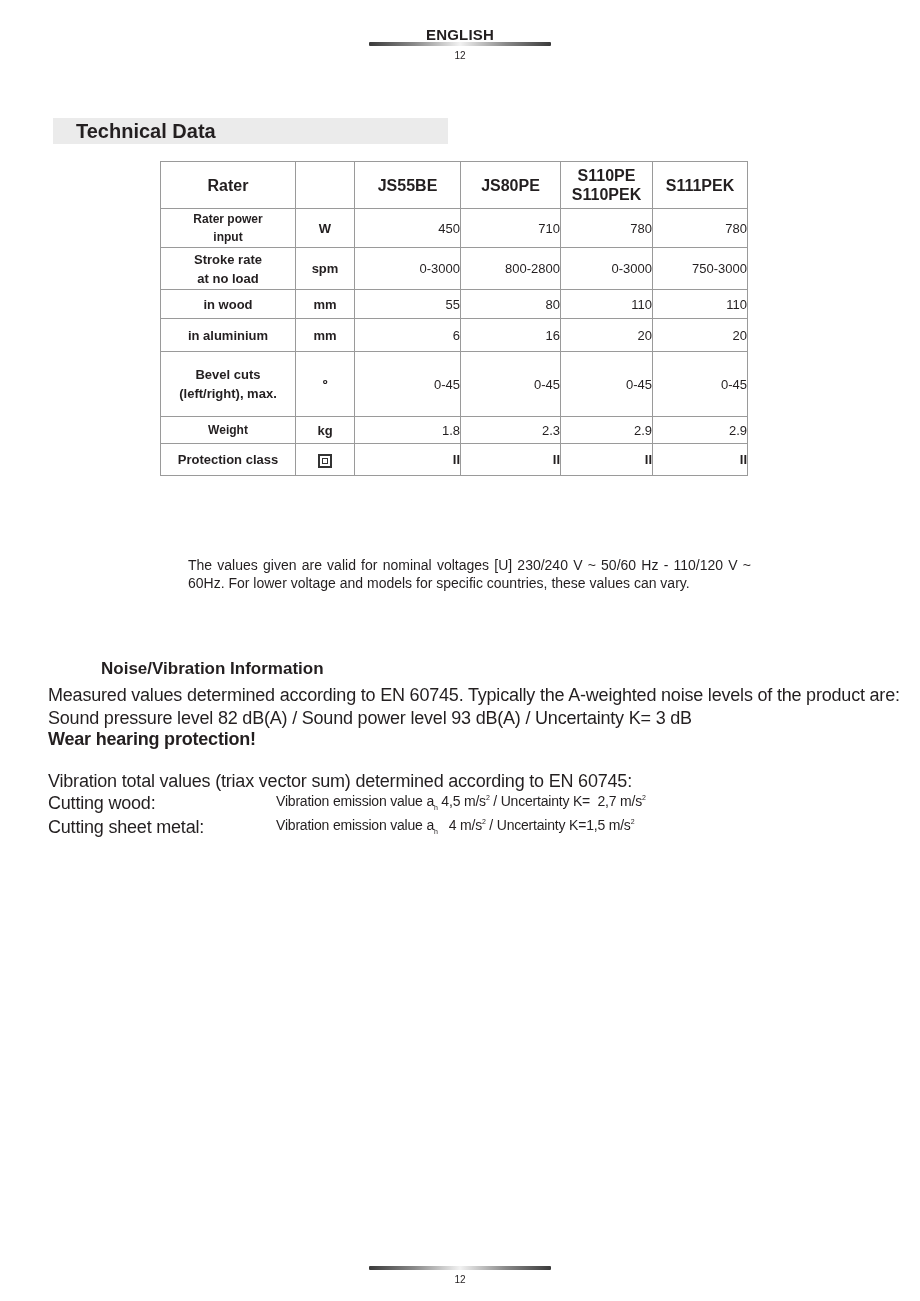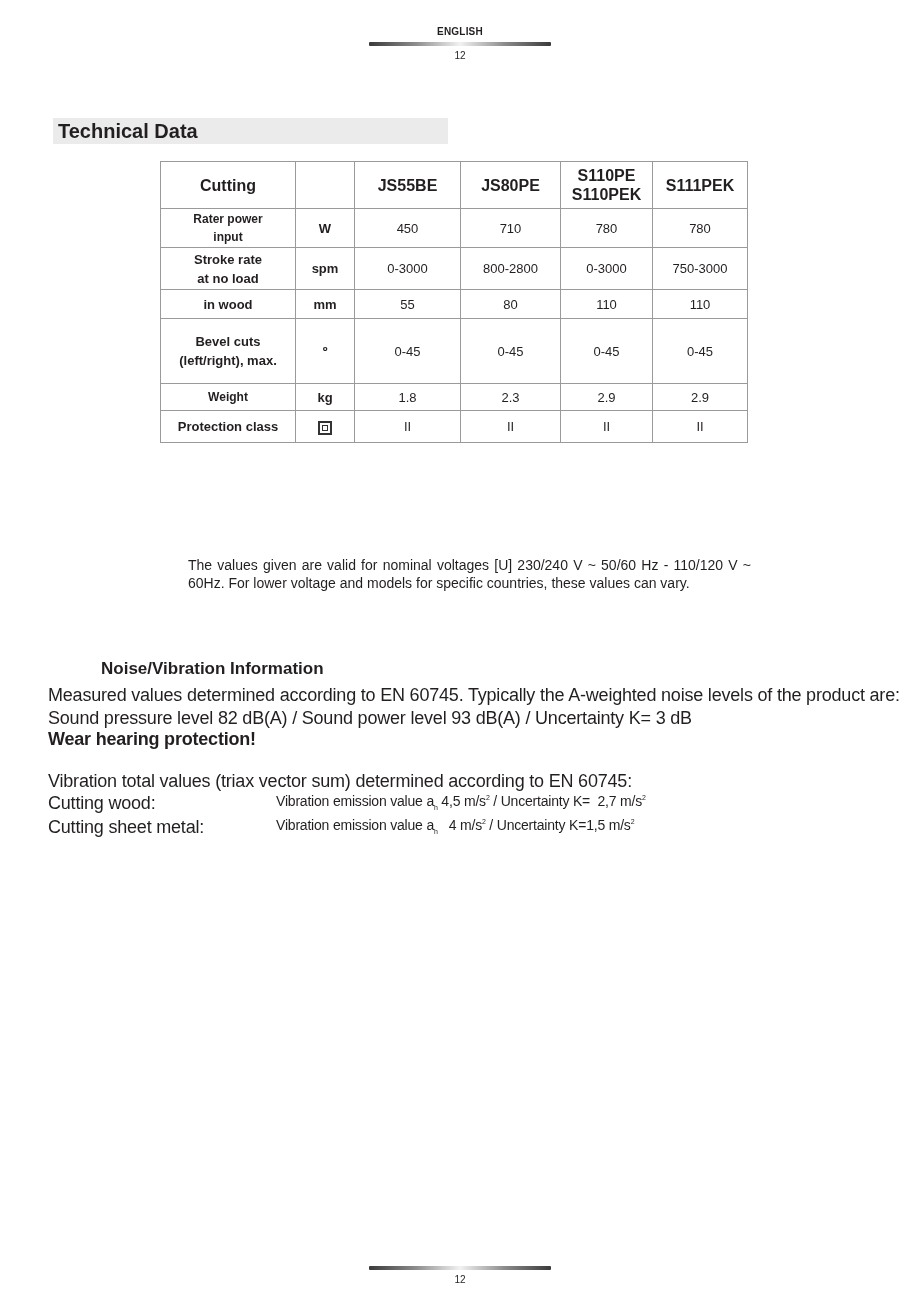--- a/index.html
+++ b/index.html
@@ -2,56 +2,56 @@
 <html><head>
 <meta charset="utf-8">
 <style>
   html, body { margin: 0; padding: 0; background: #ffffff; }
   body {
     width: 920px; height: 1301px; position: relative; overflow: hidden;
     font-family: "Liberation Sans", sans-serif; color: #231f20;
   }
   .hdr-lang {
     position: absolute; top: 26px; left: 0; width: 920px; text-align: center;
-    font-size: 10px; font-weight: bold; letter-spacing: 0.2px;
+    font-size: 15px; font-weight: bold; letter-spacing: 0.2px;
   }
   .rule {
     position: absolute; left: 369px; width: 182px; height: 4px;
     background: linear-gradient(to right, #3a3a3a 0%, #8a8a8a 25%, #f2f2f2 50%, #8a8a8a 75%, #3a3a3a 100%);
     border-radius: 1px;
   }
   .rule.top { top: 42px; }
   .rule.bottom { top: 1266px; }
   .pagenum {
     position: absolute; left: 0; width: 920px; text-align: center; font-size: 10px;
   }
   .pagenum.top { top: 50px; }
   .pagenum.bottom { top: 1274px; }
 
   .section-title {
     position: absolute; left: 53px; top: 118px; width: 395px; height: 26px;
     background: #ebebeb; font-size: 20px; font-weight: bold;
-    line-height: 26px; padding-left: 5px; box-sizing: border-box;
+    line-height: 26px; padding-left: 23px; box-sizing: border-box;
   }
 
   table.spec {
     position: absolute; left: 160px; top: 161px; width: 587px;
     border-collapse: collapse; table-layout: fixed;
   }
   table.spec td {
     border: 1px solid #9a9a9a; text-align: center; vertical-align: middle;
     font-size: 13px; padding: 0; line-height: 19px;
   }
   table.spec td.lbl { font-weight: bold; }
   table.spec td.lbl.small { font-size: 12px; line-height: 18px; }
   table.spec td.unit { font-weight: bold; }
   table.spec tr.head td { font-size: 16px; font-weight: bold; line-height: 19px; }
   table.spec tr.head td.first { font-size: 16px; }
-  table.spec td.val { font-weight: normal; }
-  table.spec td.val.bold { font-weight: normal; }
+  table.spec td.val { font-weight: normal; text-align: right; }
+  table.spec td.val.bold { font-weight: bold; }
 
   .prot-icon {
     display: inline-block; width: 14px; height: 14px; border: 2px solid #333;
     box-sizing: border-box; position: relative; vertical-align: middle;
   }
   .prot-icon::after {
     content: ""; position: absolute; left: 2px; top: 2px; width: 6px; height: 6px;
     border: 1px solid #333; box-sizing: border-box;
   }
 
@@ -83,21 +83,21 @@
   <colgroup>
     <col style="width:135px">
       <col style="width:59px">
       <col style="width:106px">
     <col style="width:100px">
       <col style="width:92px">
       <col style="width:95px">
   </colgroup>
   <tbody>
       <tr class="head" style="height:47px">
-    <td class="first">Cutting</td>
+    <td class="first">Rater</td>
     <td></td>
     <td>JS55BE</td>
     <td>JS80PE</td>
     <td>
       <div>S110PE</div>
       <div>S110PEK</div>
     </td>
     <td>S111PEK</td>
   </tr>
 
@@ -127,20 +127,28 @@
 
   <tr style="height:29px">
     <td class="lbl">in wood</td>
     <td class="unit">mm</td>
     <td class="val">55</td>
     <td class="val">80</td>
     <td class="val">110</td>
     <td class="val">110</td>
   </tr>
 
+  <tr style="height:33px">
+    <td class="lbl">in aluminium</td>
+    <td class="unit">mm</td>
+    <td class="val">6</td>
+    <td class="val">16</td>
+    <td class="val">20</td>
+    <td class="val">20</td>
+  </tr>
 
 
   <tr style="height:65px">
     <td class="lbl">
       <div>Bevel cuts</div>
       <div>(left/right), max.</div>
     </td>
     <td class="unit">º</td>
     <td class="val">0-45</td>
     <td class="val">0-45</td>

